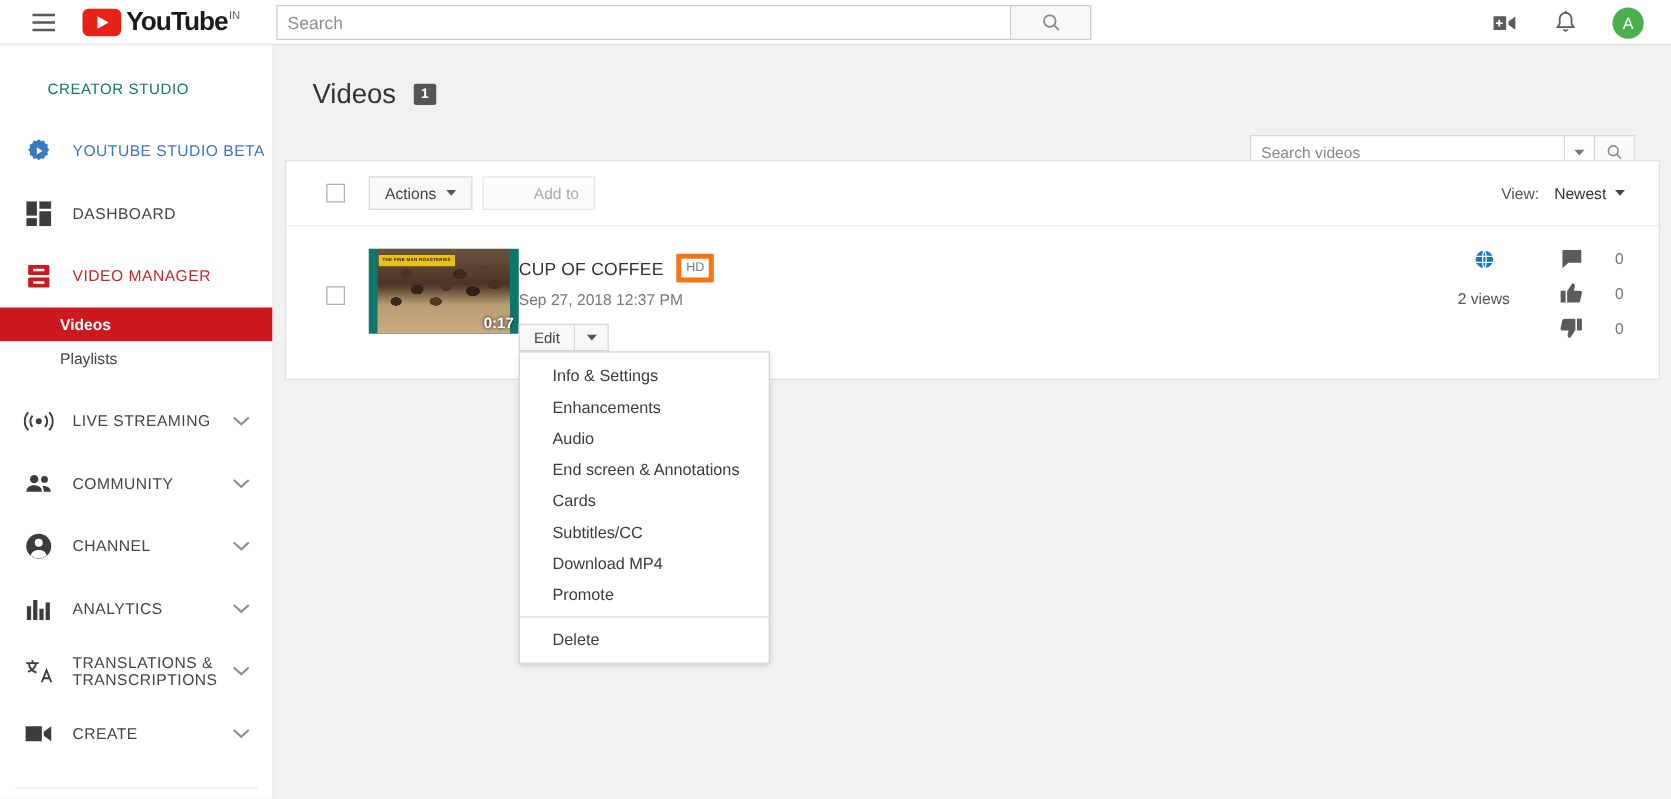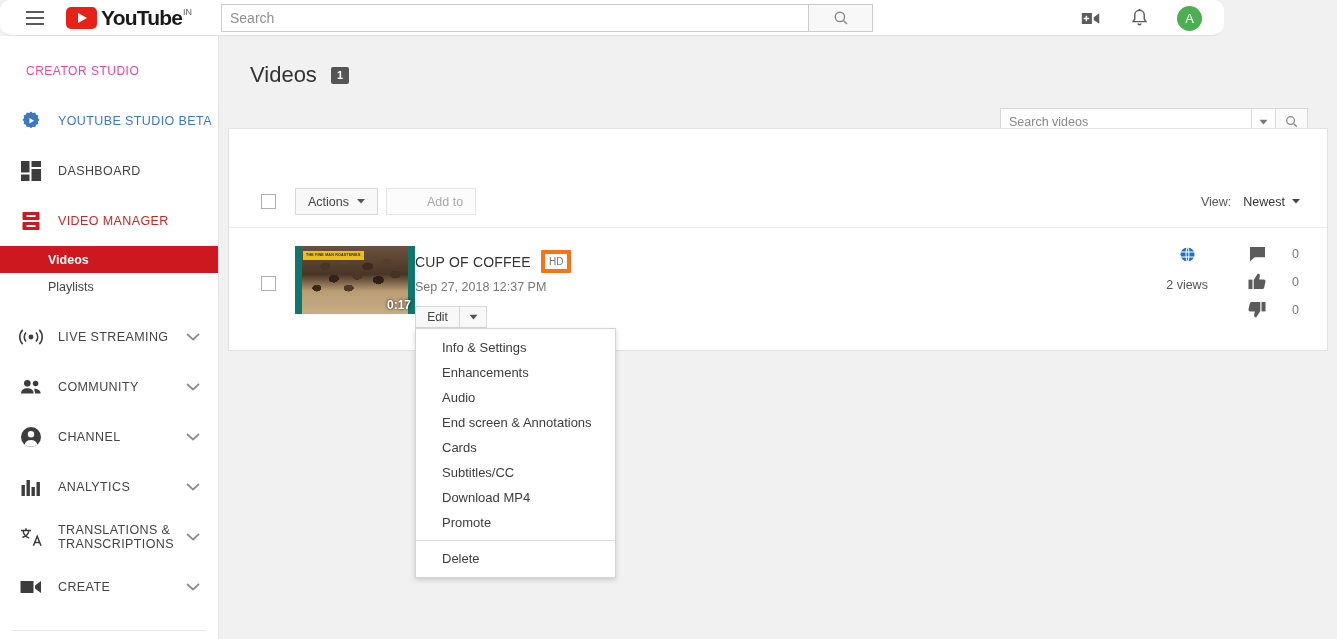--- a/index.html
+++ b/index.html
@@ -7,24 +7,24 @@
     width: 1337px; height: 639px;
     background: #f1f1f1;
     font-family: "Liberation Sans", sans-serif;
     color: #333;
     overflow: hidden;
   }
 
   
   .header {
     position: absolute; top: 0; left: 0;
-    width: 1224px; height: 36px;
+    width: 1337px; height: 36px;
     background: #fff;
     border-bottom: 1px solid #e0e0e0;
-    display: flex; align-items: center; border-radius: 11px;
+    display: flex; align-items: center;
   }
   .hamburger {
     width: 18px; height: 14px;
     margin-left: 26px;
     display: flex; flex-direction: column; justify-content: space-between;
     cursor: pointer;
   }
   .hamburger i { display: block; height: 2px; background: #5a5a5a; width: 100%; }
 
   .logo-wrap {
@@ -96,23 +96,23 @@
 
   
   .sidebar {
     position: absolute; left: 0; top: 36px;
     width: 219px; height: 603px;
     background: #fff;
     border-right: 1px solid #e3e3e3;
     overflow: hidden;
   }
   .studio-title {
-    font-size: 12px; color: #ec4899;
+    font-size: 12px; color: #0f766e;
     letter-spacing: 0.5px;
-    padding: 28px 0 0 26px;
+    padding: 28px 0 0 38px;
   }
   .nav-item {
     display: flex; align-items: center;
     height: 50px;
     padding-left: 18px;
     cursor: pointer;
     position: relative;
   }
   .nav-ico {
     width: 26px; height: 26px;
@@ -189,21 +189,20 @@
     position: absolute; left: 9px; top: 92px;
     width: 1100px;
     background: #fff;
     border: 1px solid #e2e2e2;
   }
   .toolbar {
     height: 52px; display: flex; align-items: center;
     padding-left: 32px;
     border-bottom: 1px solid #eee;
     position: relative;
-    margin-top: 47px;
   }
   .cbox {
     width: 15px; height: 15px;
     border: 1px solid #b0b0b0; background: #fff;
     cursor: pointer; flex-shrink: 0;
   }
   .btn {
     height: 27px; border: 1px solid #d8d8d8;
     background: #f8f8f8;
     font-size: 12.5px; color: #444;

